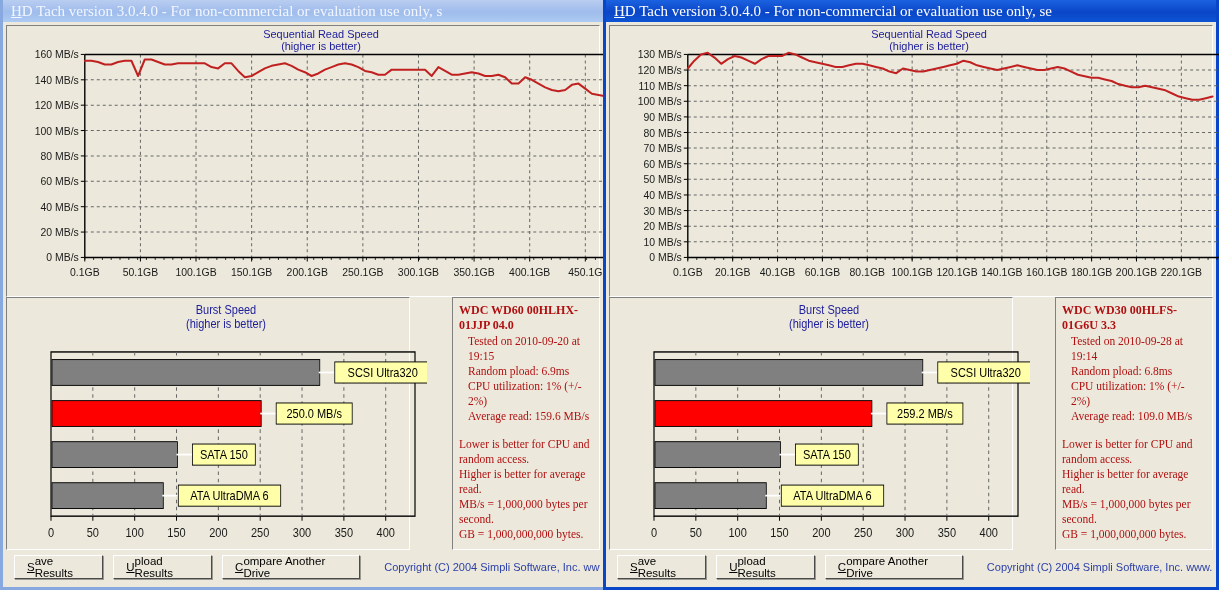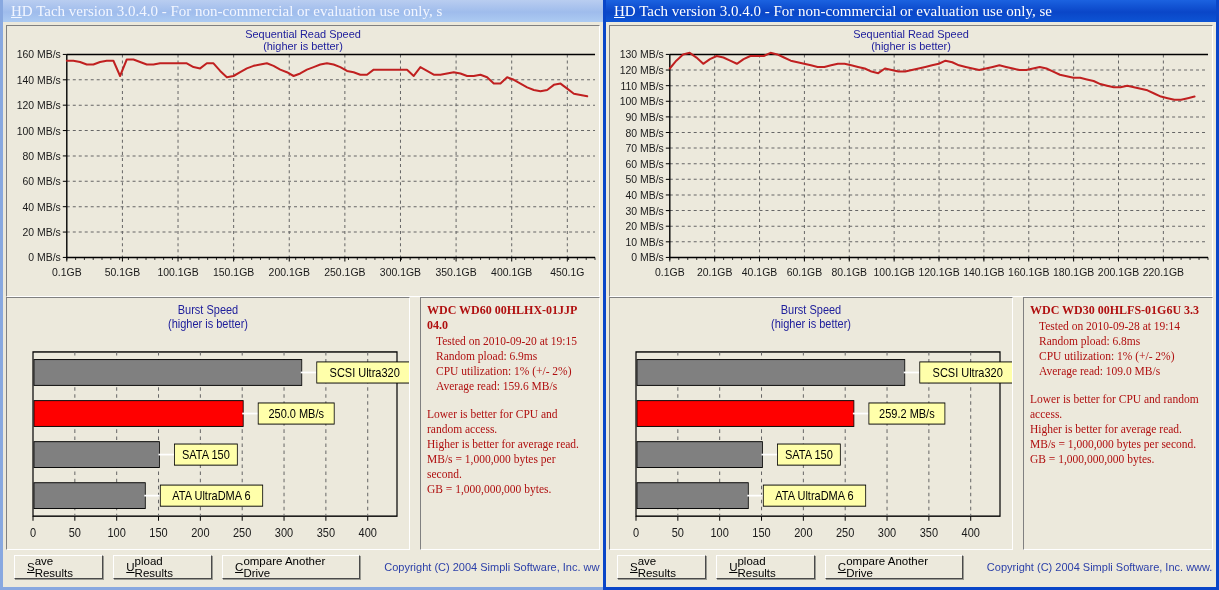--- a/index.html
+++ b/index.html
@@ -21,25 +21,25 @@
   .title-accel{text-decoration:underline;}
 
   .client{position:absolute;left:0;right:0;top:22px;bottom:0;background:#ece9dc;
           box-sizing:border-box;padding:3px;}
 
   
   .panel{background:#ece9dc;border:1px solid #fff;border-top-color:#808080;
          border-left-color:#808080;box-sizing:border-box;position:relative;}
 
   .seq-panel{height:272px;}
-  .lower{display:flex;height:calc(100% - 272px - 34px);}
+  .lower{display:flex;height:calc(100% - 272px - 34px);gap:26px;}
   .burst-panel{flex:0 0 auto;}
-  .info-panel{flex:1 1 auto;margin-left:10px;}
-
-  .svgwrap{position:absolute;left:0;top:0;width:100%;height:100%;}
+  .info-panel{flex:1 1 auto;margin-left:16px;}
+
+  .svgwrap{position:absolute;left:18px;top:0;width:100%;height:100%;}
   svg{display:block;}
 
   text{font-family:"Liberation Sans",sans-serif;}
 
   
   .info{padding:5px 6px 0 6px;font-family:"Liberation Serif",serif;font-size:11.5px;
         color:#b01010;line-height:15px;}
   .info .model{font-weight:bold;font-size:12px;margin-bottom:1px;}
   .info .indent{padding-left:9px;}
   .info .gap{height:13px;}

